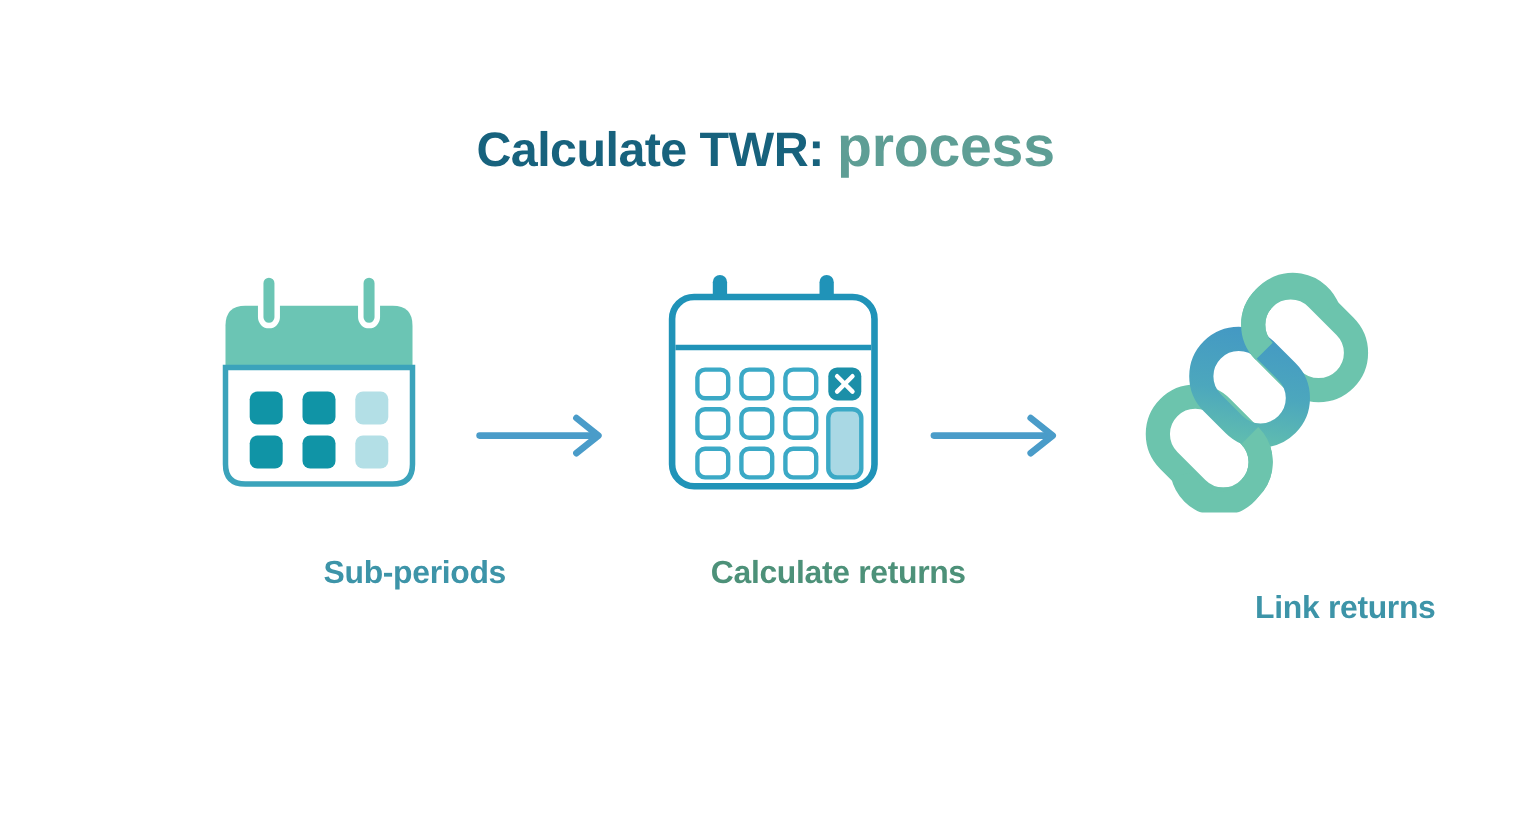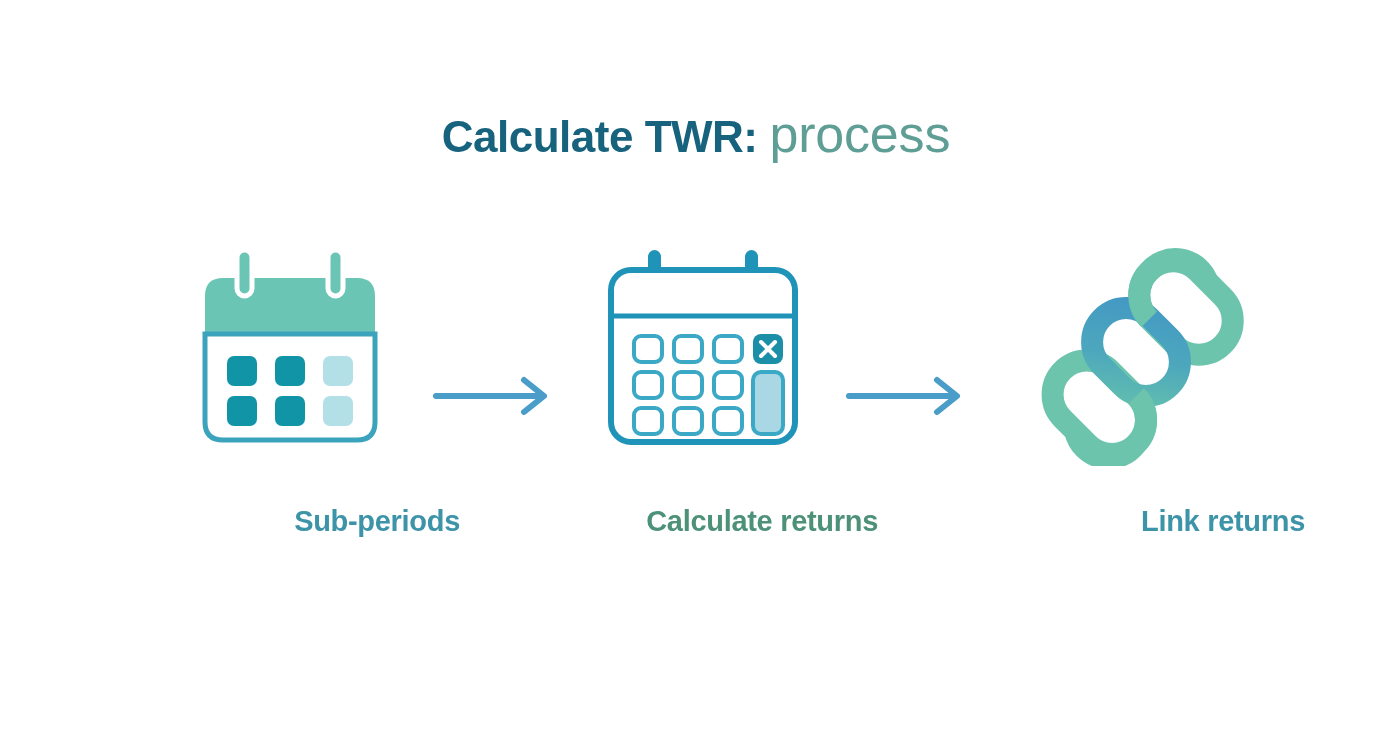--- a/index.html
+++ b/index.html
@@ -32,21 +32,21 @@
     white-space: nowrap;
   }
   .title-strong {
     font-size: 44px;
     font-weight: 700;
     color: #17627d;
     letter-spacing: -0.5px;
   }
   .title-light {
     font-size: 52px;
-    font-weight: 400;
+    font-weight: 700;
     color: #5e9e95;
     letter-spacing: -0.2px;
     margin-left: 12px;
     margin-top: 22px;
   }
 
   
   .flow {
     position: absolute;
     top: 236px;
@@ -85,21 +85,21 @@
     position: absolute;
     top: 0;
     font-size: 29px;
     font-weight: 700;
     white-space: nowrap;
     text-align: right;
     letter-spacing: -0.3px;
   }
   .label-1 { left: 120px;  width: 340px; color: #3d94a8; }
   .label-2 { left: 528px;  width: 350px; color: #4d9179; }
-  .label-3 { left: 965px;  width: 340px; color: #3d94a8; }
+  .label-3 { left: 965px;  width: 340px; color: #3d94a8; margin-top: 32px; }
 </style>
 </head>
 <body>
 
 <div class="slide">
 
   <div class="title-wrap">
     <span class="title-strong">Calculate TWR:</span><span class="title-light">process</span>
   </div>
 

